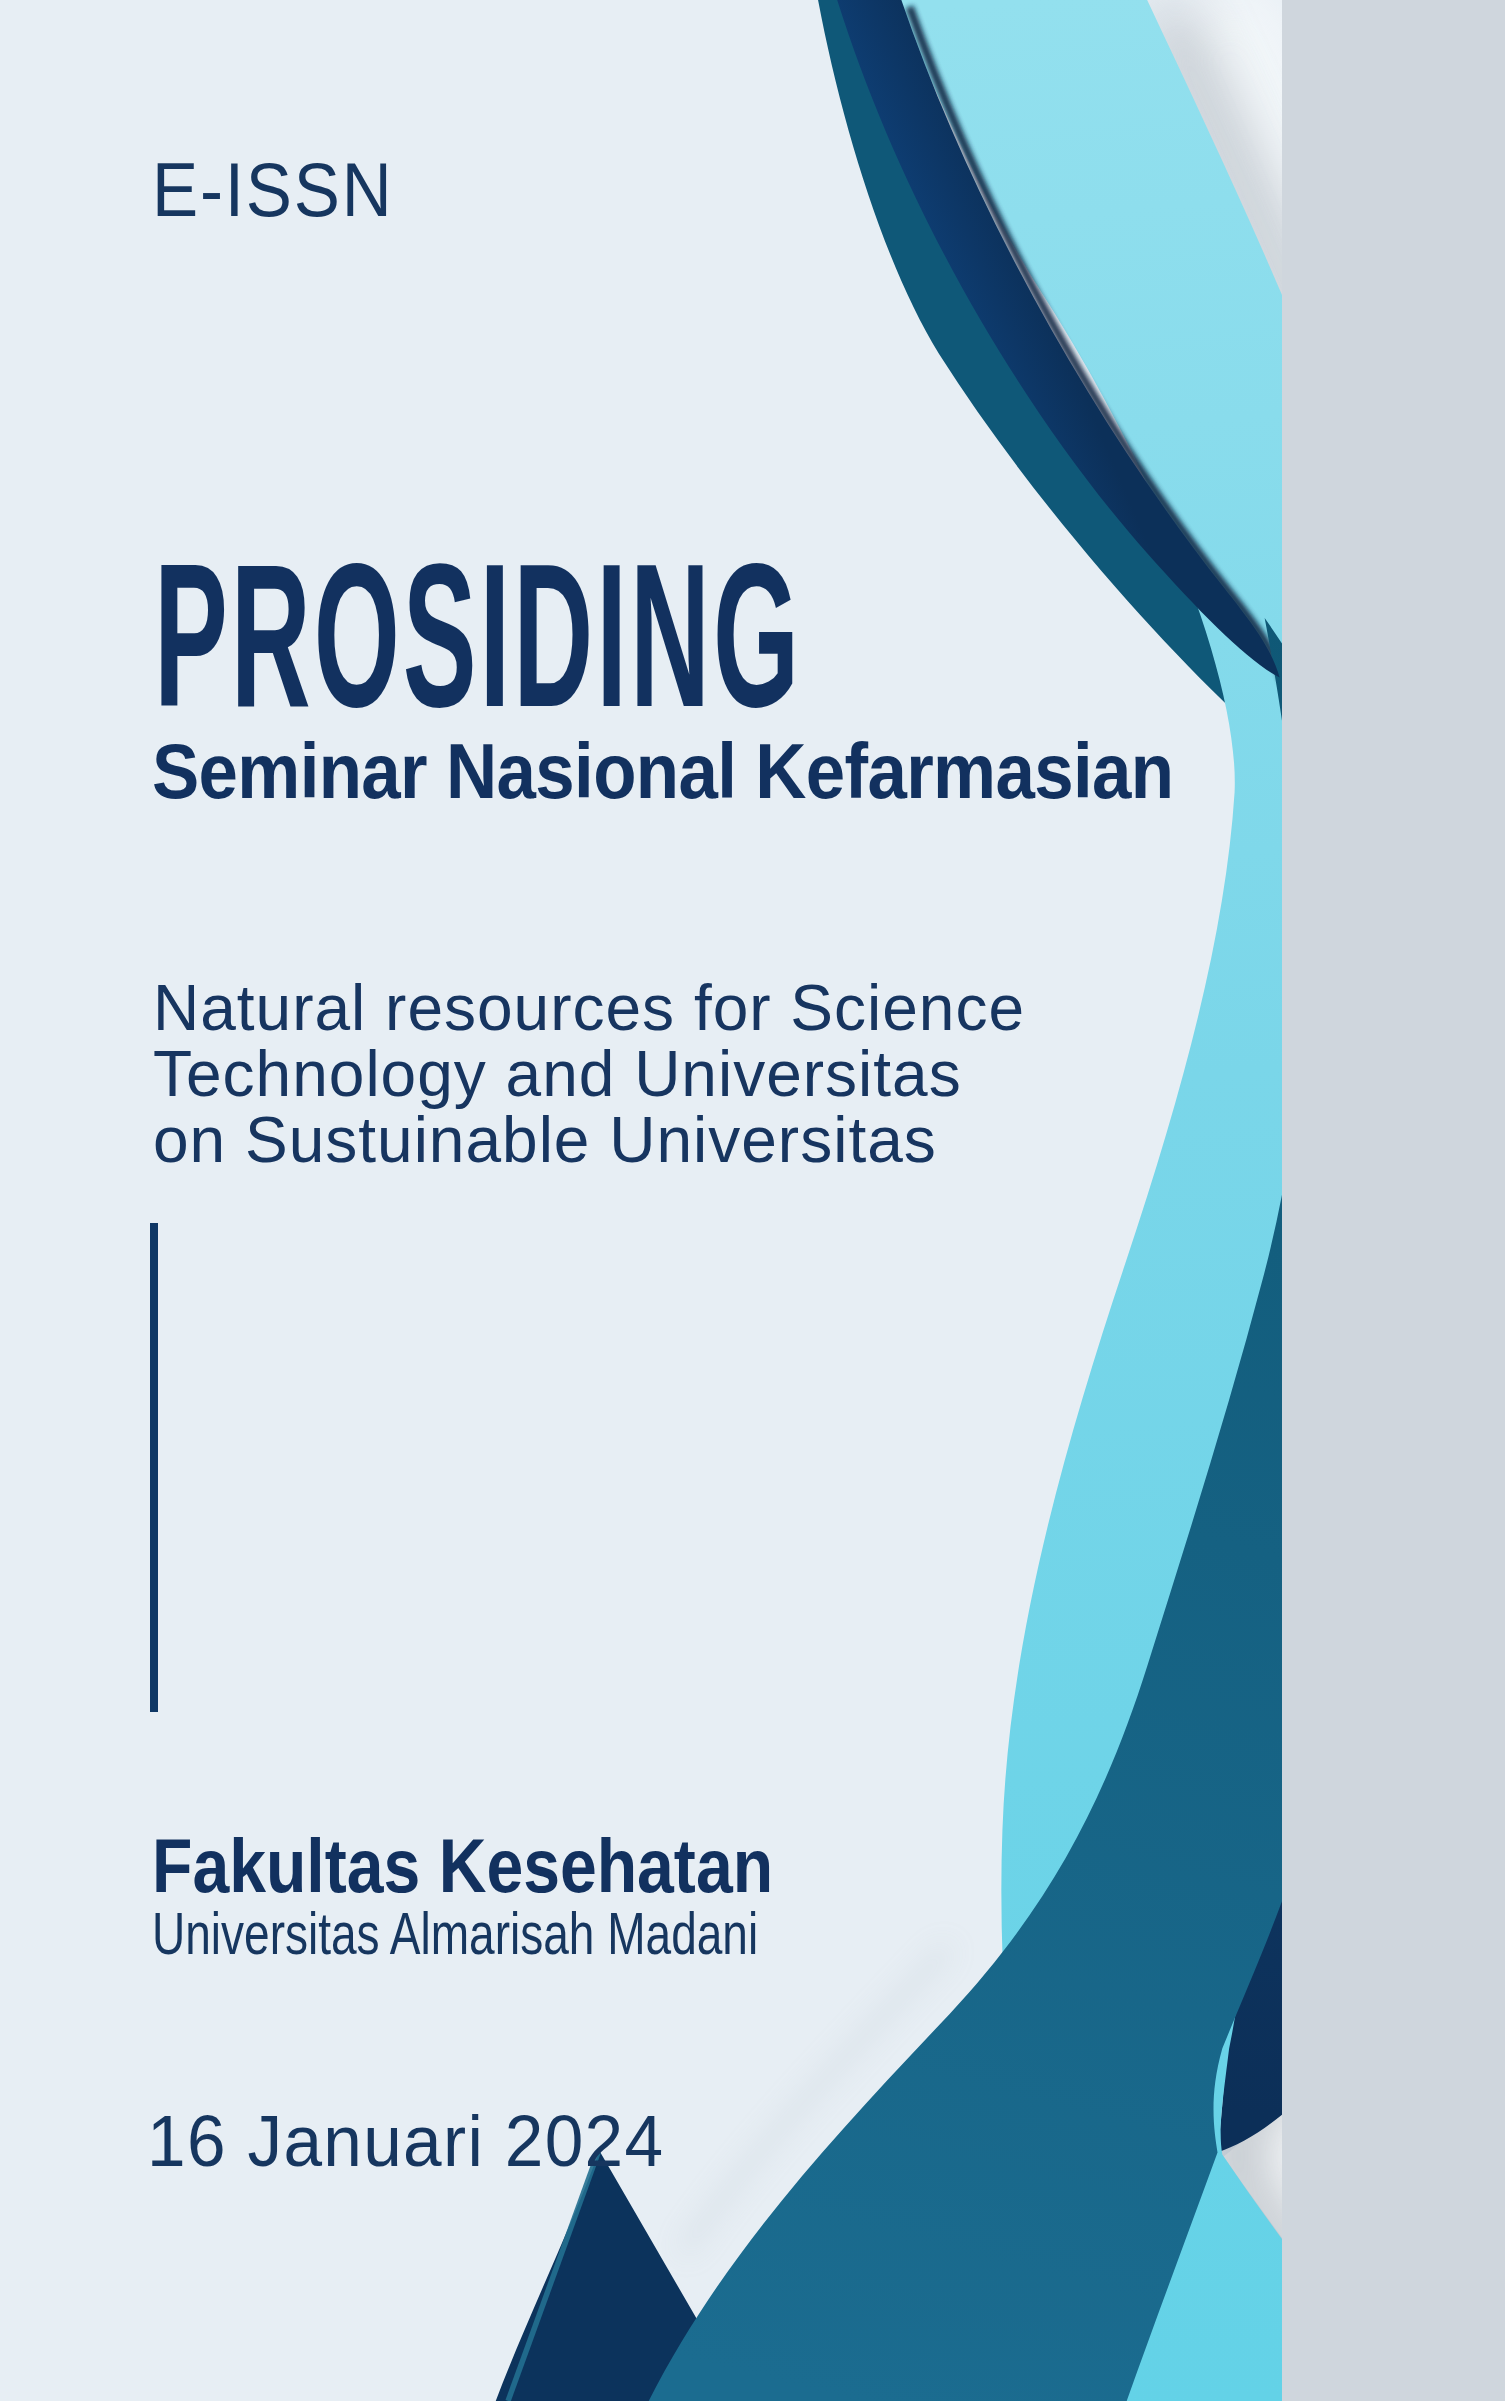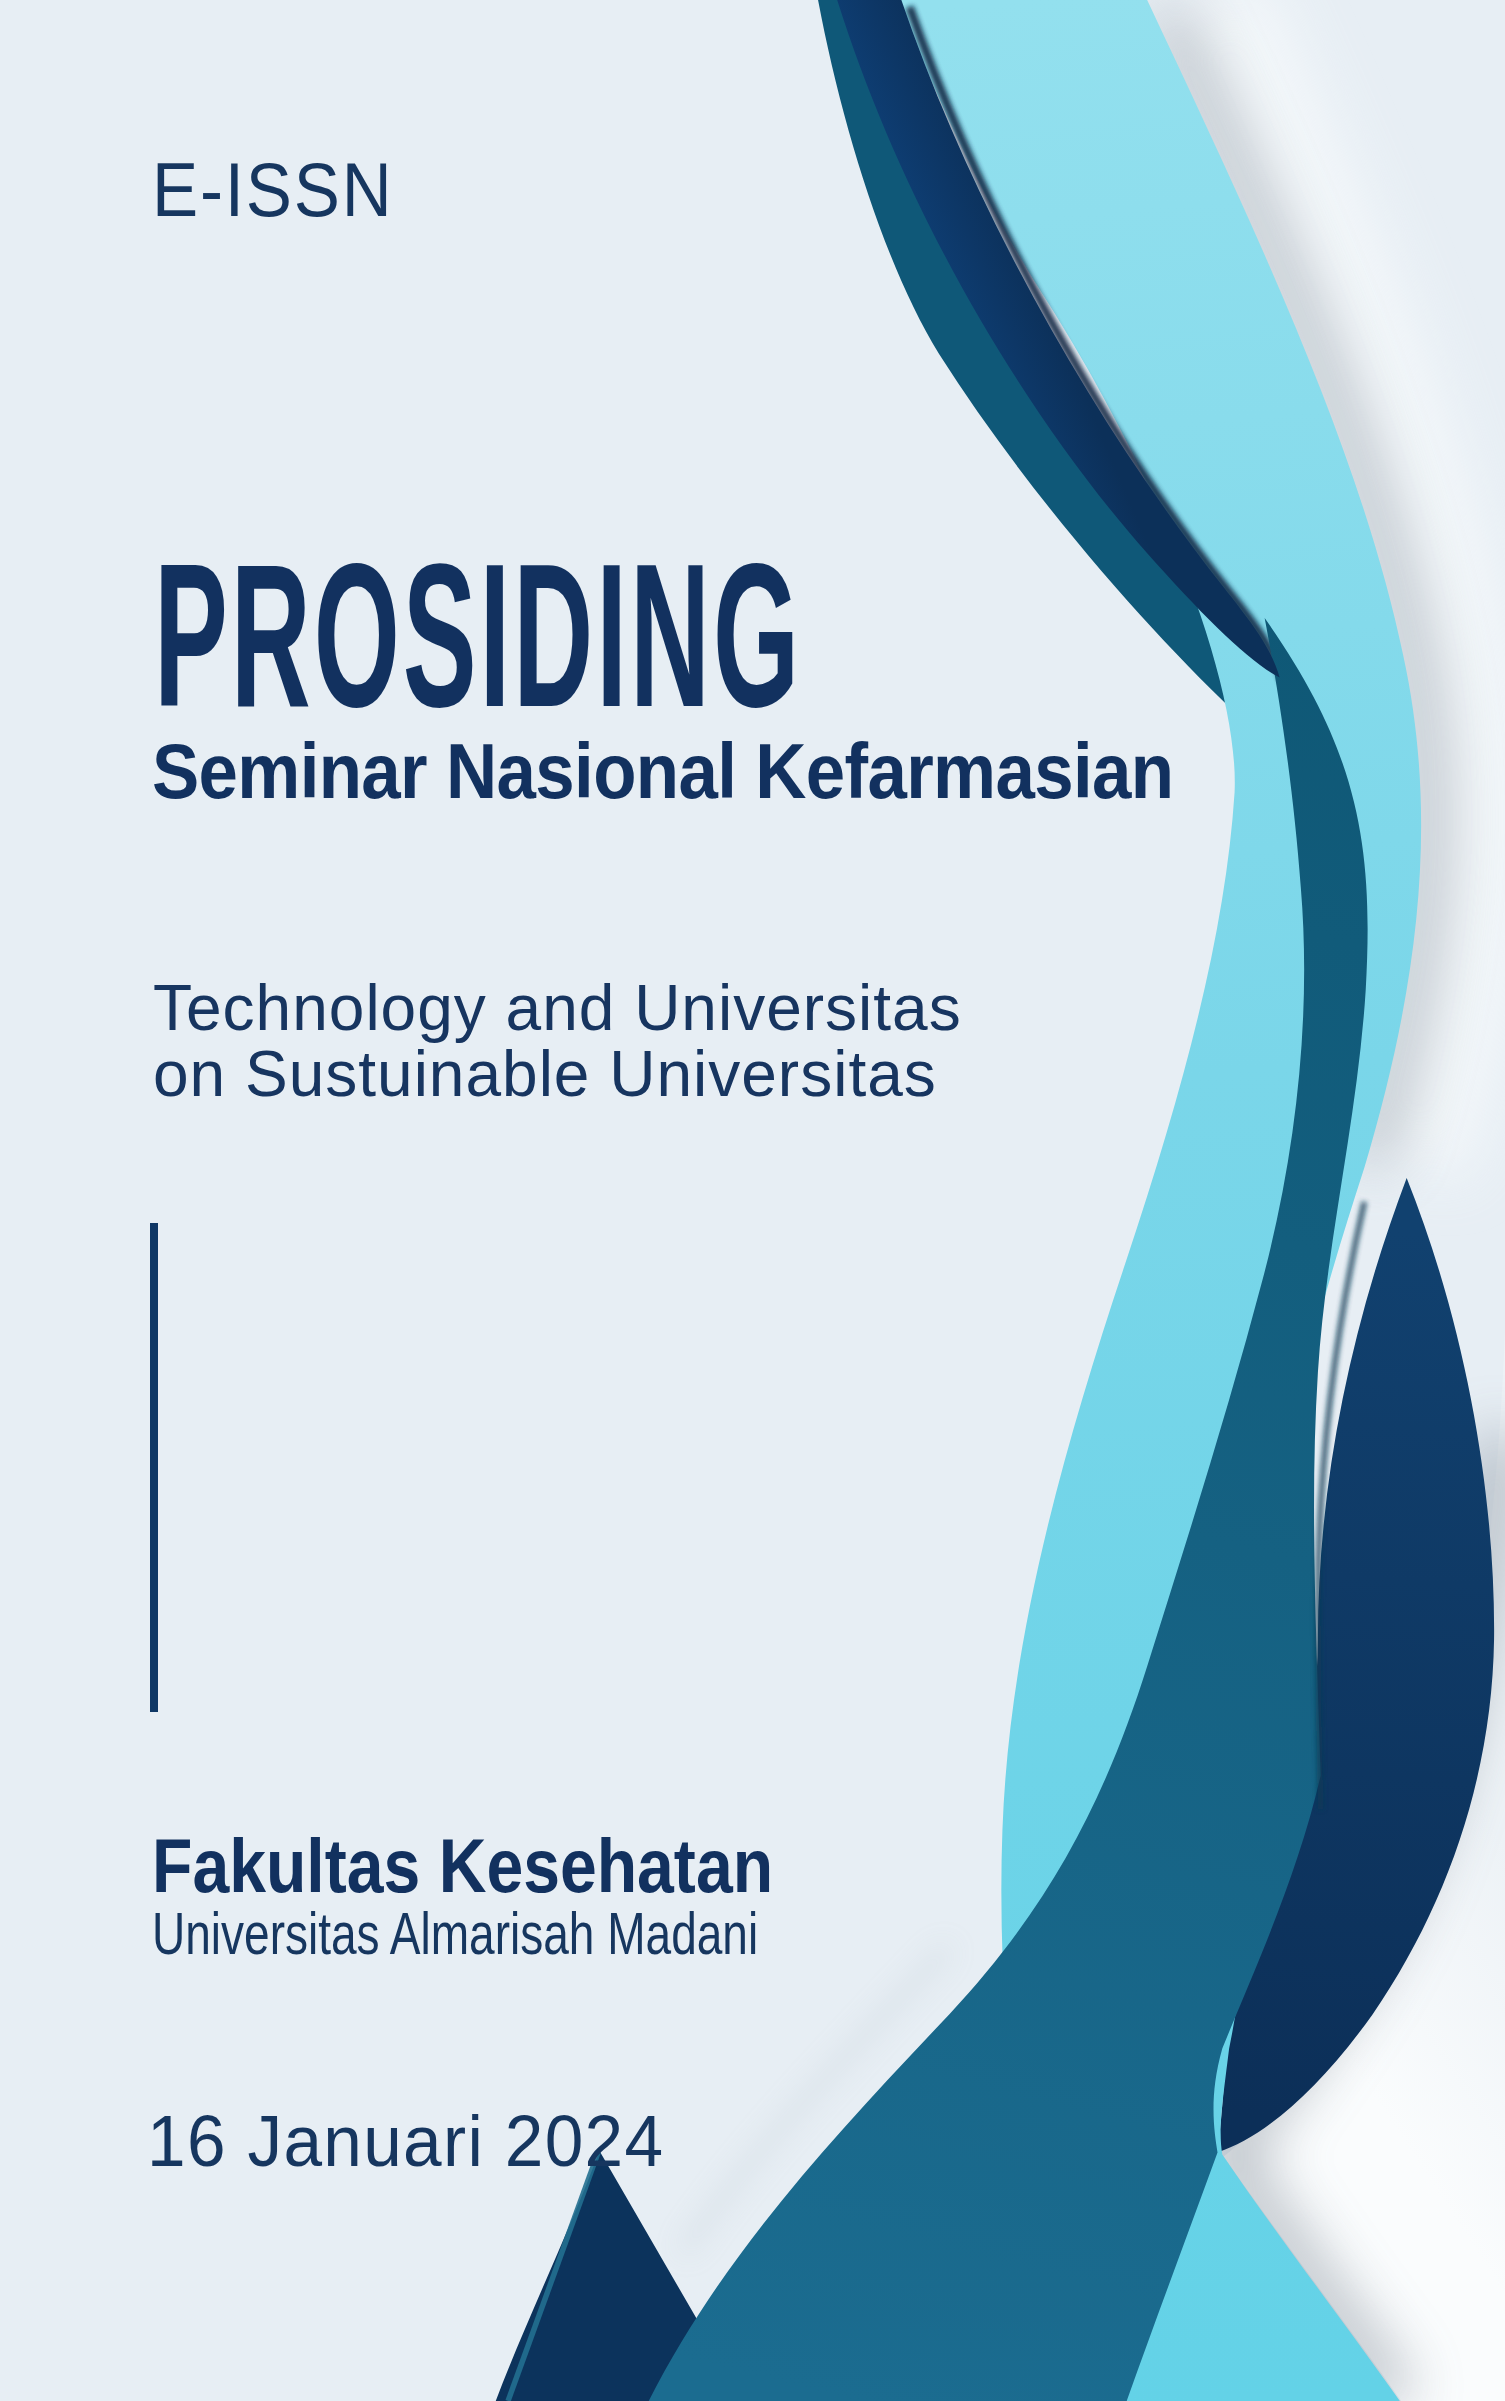--- a/index.html
+++ b/index.html
@@ -1,18 +1,18 @@
 <!DOCTYPE html>
 <html style="font-size:11px"><head>
 <meta charset="utf-8">
 <style>
   html,body{margin:0;padding:0;background:#cfd6dd;}
   #cover{
     position:relative;
-    width:1505px;height:2401px;
+    width:1282px;height:2401px;
     overflow:hidden;
     background:#E7EEF4;
     font-family:"Liberation Sans", sans-serif;
   }
   #waves{position:absolute;left:0;top:0;width:1505px;height:2401px;}
   .txt{
     position:absolute;
     color:#16365F;
     white-space:nowrap;
     transform-origin:0 0;
@@ -186,20 +186,21 @@
              C 1518,628 1330,330 1226,0 Z" fill="url(#gradNavyTop)"></path>
 
     <path d="M 1000,3300 C 1100,3150 1250,3000 1390,2850" stroke="#8FA0AC" stroke-width="14" fill="none" opacity="0.25" filter="url(#blurMid)"></path>
   </svg>
 
   <div class="txt eissn">E-ISSN</div>
   <div class="txt title">PROSIDING</div>
   <div class="txt subtitle">Seminar Nasional Kefarmasian</div>
 
   <div class="txt theme">
+    <div>Natural resources for Science</div>
     <div>Technology and Universitas</div>
     <div>on Sustuinable Universitas</div>
   </div>
 
   <div class="divider"></div>
 
   <div class="txt faculty">Fakultas Kesehatan</div>
   <div class="txt university">Universitas Almarisah Madani</div>
   <div class="txt date">16 Januari 2024</div>
 

